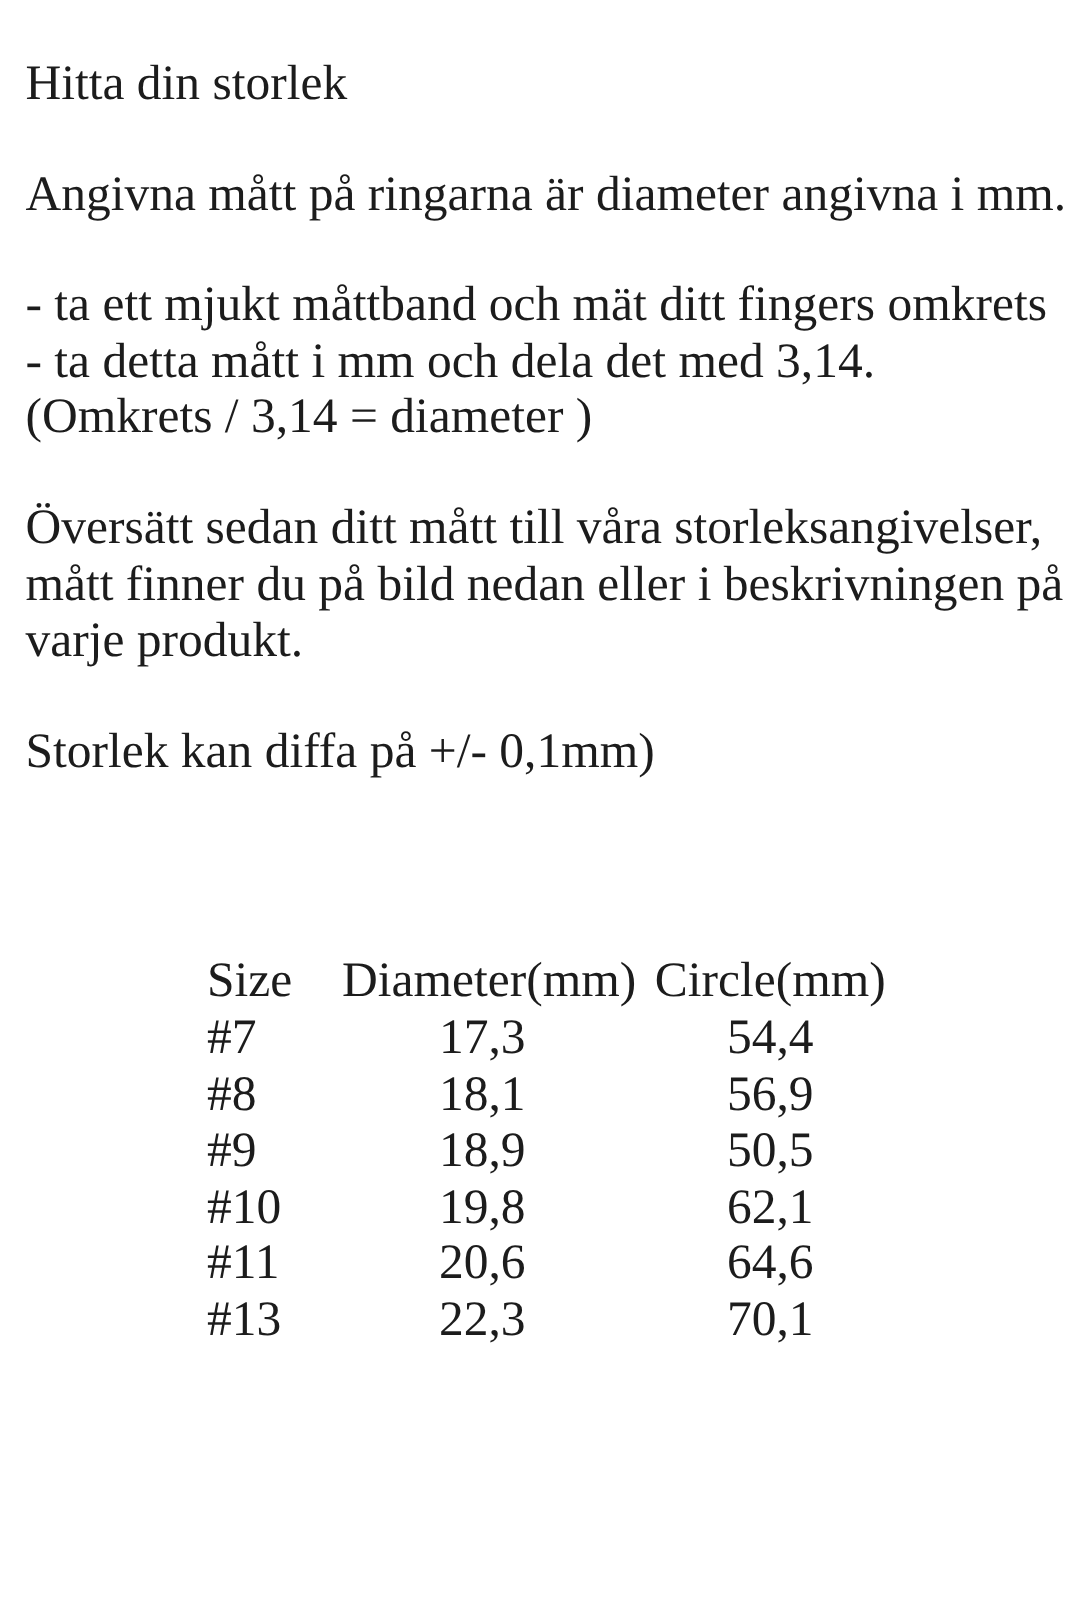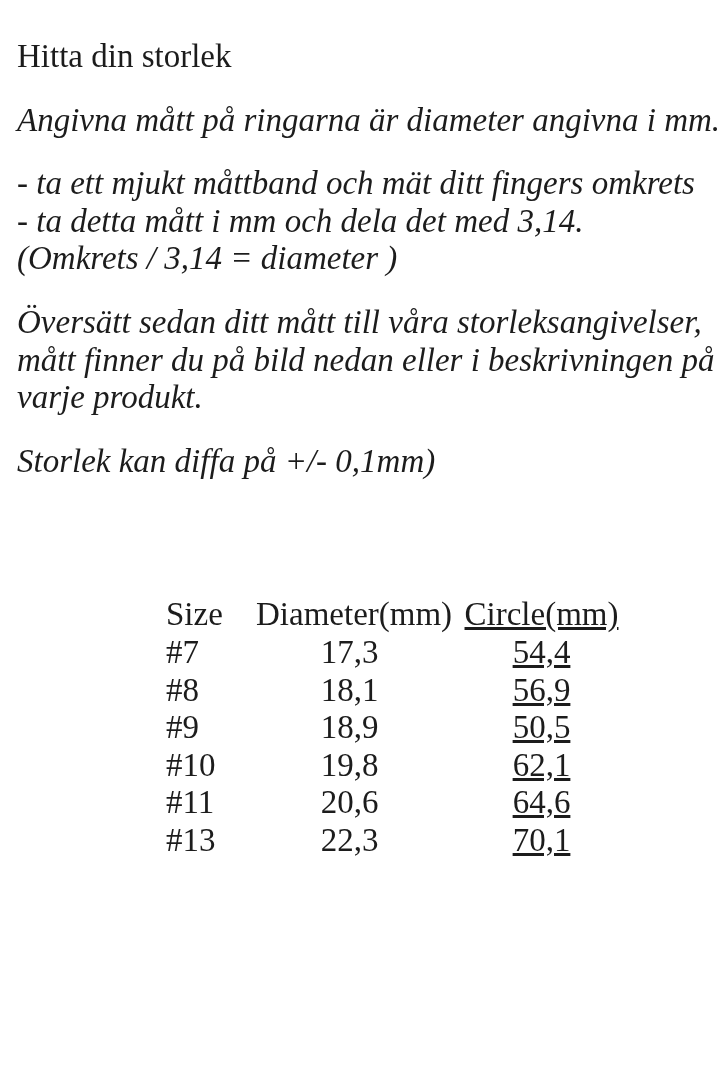--- a/index.html
+++ b/index.html
@@ -11,30 +11,30 @@
   .page {
     box-sizing: border-box;
     width: 720px; height: 1080px;
     padding: 38px 0 0 17px;
     font-family: "Liberation Serif", "DejaVu Serif", serif;
     font-size: 33px;
     line-height: 37.6px;
     color: #1c1c1c;
   }
   .title, .line { white-space: nowrap; }
-  .para { margin-top: 26px; font-style: italic; }
+  .para { margin-top: 36px; }
   .size-table {
     margin-top: 116px;
     margin-left: 121px;
   }
-  .trow { display: flex; margin-left: 28px; }
+  .trow { display: flex; }
   .tc { display: block; }
   .c1 { width: 90px;  text-align: left; }
   .c2 { width: 187px; text-align: center; }
-  .c3 { width: 197px; text-align: center; text-decoration: underline; }
+  .c3 { width: 197px; text-align: center; }
 </style>
 </head>
 <body>
 
 <div class="page">
 
   <div class="title">Hitta din storlek</div>
 
   <div class="para">
     <div class="line">Angivna mått på ringarna är diameter angivna i mm.</div>

